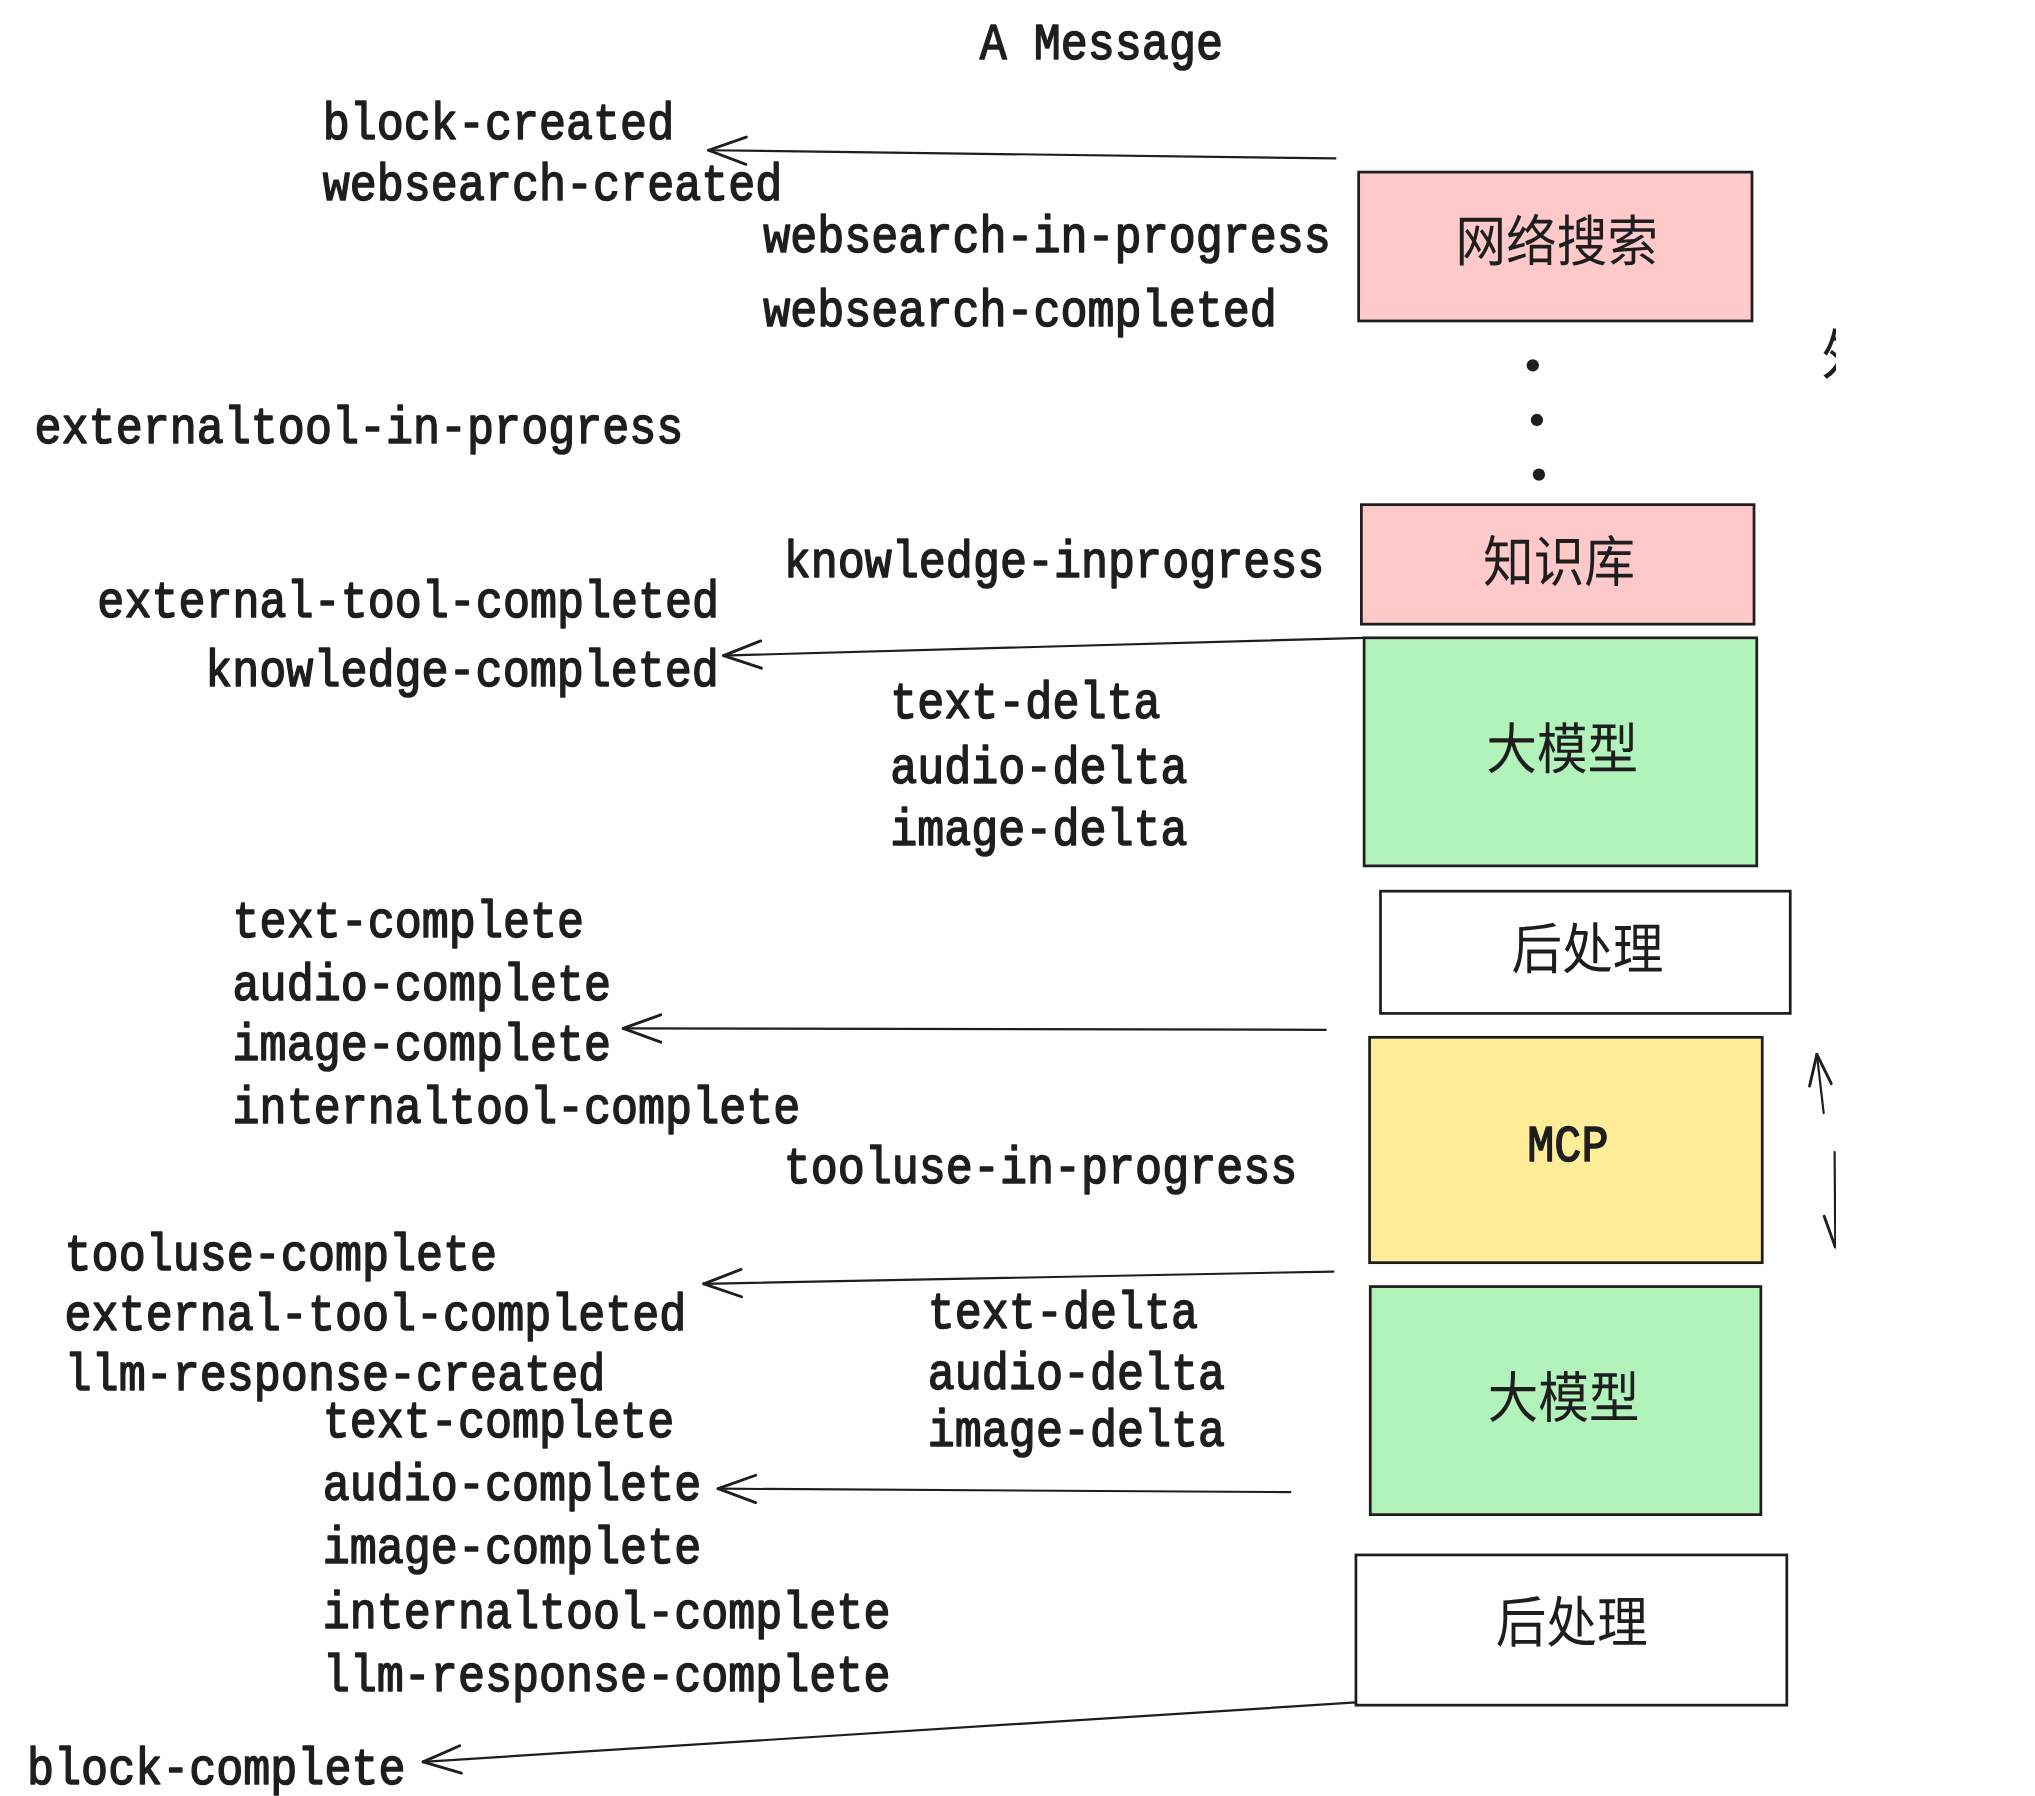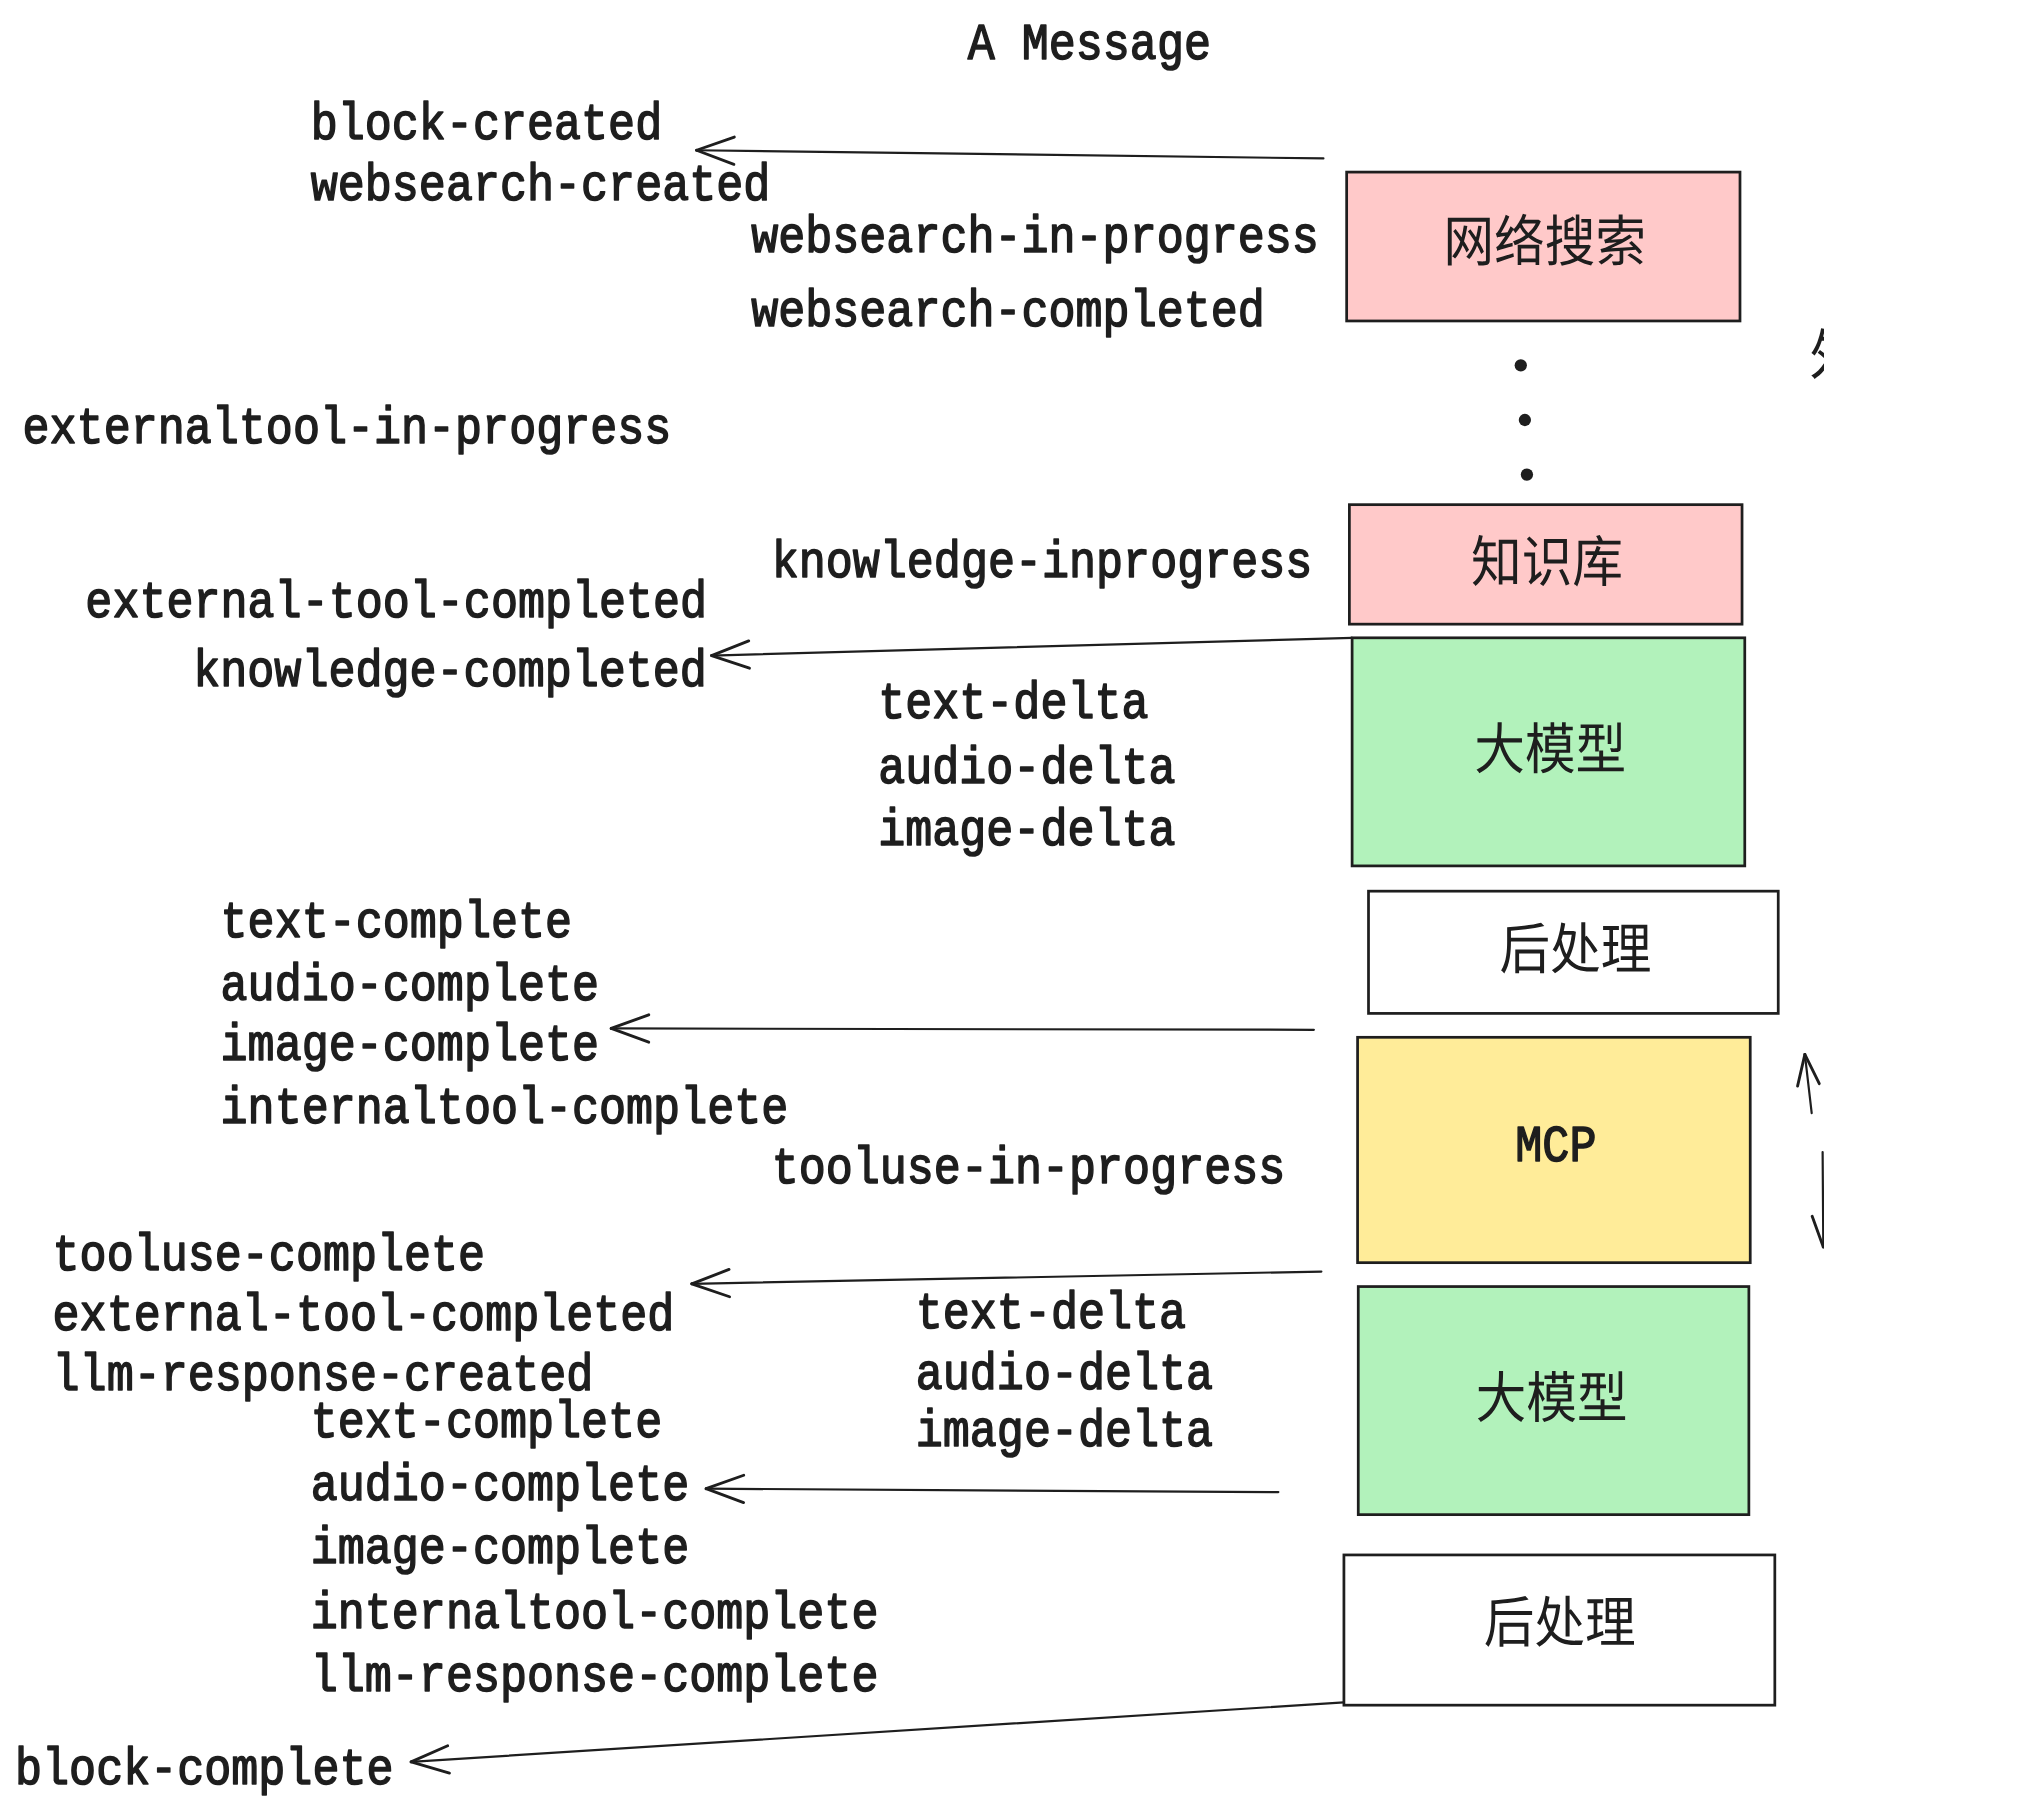--- a/index.html
+++ b/index.html
@@ -1,14 +1,14 @@
 <!DOCTYPE html>
 <html style="font-size:11px"><head><meta charset="utf-8"><style>
 html,body{margin:0;padding:0;background:#fff;}
-#c{position:relative;width:1824px;height:1796px;background:#fff;overflow:hidden;}
+#c{position:relative;width:1824px;height:1796px;background:#fff;overflow:hidden;padding-left:12px;}
 text{font-family:"Liberation Mono",monospace;font-size:66px;fill:#1e1e1e;stroke:#1e1e1e;stroke-width:2;stroke-linejoin:round;stroke-linecap:round;}
 </style></head><body>
 <div id="c">
 <svg width="2035" height="1796" viewBox="0 0 2980 2630">
 <defs>
 <path id="zw" d="M14.0 -38.6C17.2 -34.6 20.7 -30.0 24.0 -25.3C21.2 -17.6 17.4 -11.2 12.4 -6.3C13.5 -5.7 15.7 -4.1 16.6 -3.3C21.0 -7.9 24.5 -13.8 27.3 -20.5C29.6 -17.1 31.5 -14.0 32.9 -11.3L36.4 -14.8C34.7 -17.9 32.2 -21.8 29.3 -25.9C31.3 -31.9 32.8 -38.4 34.0 -45.5L29.0 -46.1C28.2 -40.7 27.1 -35.6 25.8 -30.8C23.0 -34.6 20.1 -38.3 17.3 -41.6ZM34.8 -38.5C38.1 -34.6 41.5 -29.9 44.6 -25.2C41.8 -17.3 37.9 -10.7 32.5 -5.8C33.8 -5.1 35.9 -3.5 36.8 -2.7C41.4 -7.4 45.0 -13.2 47.8 -20.2C50.3 -16.1 52.4 -12.3 53.8 -9.1L57.5 -12.3C55.9 -16.1 53.1 -20.9 49.9 -25.8C51.8 -31.7 53.3 -38.2 54.4 -45.4L49.5 -45.9C48.7 -40.6 47.7 -35.6 46.4 -30.8C43.8 -34.5 41.0 -38.1 38.3 -41.3ZM6.3 -56.2V5.6H11.8V-51.0H60.5V-1.4C60.5 -0.1 60.0 0.2 58.6 0.3C57.2 0.4 52.5 0.4 47.7 0.2C48.5 1.7 49.5 4.1 49.8 5.5C56.3 5.6 60.3 5.5 62.6 4.6C64.9 3.7 65.9 2.0 65.9 -1.4V-56.2ZM75.0 -3.6 76.2 1.8C82.9 -0.4 91.7 -3.0 100.2 -5.6L99.4 -10.3C90.3 -7.7 81.1 -5.1 75.0 -3.6ZM113.0 -61.4C110.1 -53.6 105.1 -46.2 99.6 -41.0L100.2 -42.1L95.5 -45.1C94.2 -42.6 92.7 -40.0 91.2 -37.5L81.9 -36.6C86.3 -42.6 90.5 -50.3 93.7 -57.7L88.6 -60.2C85.6 -51.7 80.4 -42.5 78.6 -40.0C77.1 -37.7 75.8 -36.0 74.4 -35.7C75.1 -34.3 76.0 -31.5 76.3 -30.5C77.3 -31.0 79.1 -31.4 87.8 -32.5C84.7 -28.0 81.8 -24.3 80.5 -23.0C78.3 -20.3 76.5 -18.6 75.0 -18.3C75.6 -16.8 76.5 -14.3 76.8 -13.1C78.3 -14.1 80.8 -14.9 98.6 -19.2C98.4 -20.3 98.3 -22.5 98.4 -23.9L85.1 -21.0C90.0 -26.6 94.8 -33.4 99.1 -40.2C100.1 -39.2 101.7 -37.1 102.3 -36.1C104.5 -38.2 106.8 -40.8 108.9 -43.6C111.0 -40.0 113.7 -36.8 116.9 -33.8C111.5 -30.2 105.3 -27.5 98.9 -25.6C99.7 -24.6 100.9 -22.1 101.3 -20.7C108.1 -22.9 114.9 -26.2 120.9 -30.5C126.2 -26.5 132.6 -23.3 139.3 -21.1C139.6 -22.5 140.5 -24.8 141.4 -26.0C135.3 -27.6 129.7 -30.2 124.8 -33.6C130.6 -38.5 135.4 -44.6 138.5 -51.8L135.3 -53.8L134.4 -53.6H115.1C116.1 -55.7 117.1 -57.8 118.0 -60.0ZM105.6 -21.3V5.1H110.6V1.5H131.0V5.0H136.2V-21.3ZM110.6 -3.3V-16.5H131.0V-3.3ZM131.3 -48.7C128.7 -44.1 125.1 -40.1 120.7 -36.6C117.0 -39.9 113.9 -43.6 111.7 -47.8L112.3 -48.7ZM156.0 -60.5V-45.9H147.3V-40.9H156.0V-25.5L146.8 -22.2L148.2 -17.1L156.0 -20.1V-0.9C156.0 0.0 155.6 0.2 154.8 0.2C153.9 0.3 151.4 0.3 148.6 0.2C149.3 1.7 150.0 4.0 150.1 5.4C154.4 5.5 157.0 5.3 158.8 4.4C160.5 3.5 161.1 1.9 161.1 -0.9V-22.0L169.1 -25.2L168.2 -30.1L161.1 -27.4V-40.9H168.4V-45.9H161.1V-60.5ZM171.3 -20.9V-16.3H174.5L174.0 -16.1C177.0 -11.2 181.1 -7.1 186.0 -3.8C179.9 -1.2 172.9 0.5 165.9 1.4C166.8 2.6 167.8 4.6 168.3 5.9C176.3 4.6 184.1 2.4 190.9 -0.9C196.6 2.1 203.0 4.2 210.0 5.6C210.7 4.2 212.1 2.2 213.3 1.2C207.0 0.1 201.1 -1.5 195.9 -3.7C201.8 -7.6 206.6 -12.8 209.6 -19.5L206.4 -21.1L205.4 -20.9H193.2V-27.9H209.9V-54.6H196.1V-50.1H205.0V-43.3H196.3V-39.2H205.0V-32.3H193.2V-60.6H188.2V-32.3H176.9V-39.2H184.8V-43.3H176.9V-50.0C180.6 -51.1 184.5 -52.6 187.7 -54.3L183.8 -57.9C181.2 -56.1 176.4 -54.1 172.2 -52.7V-27.9H188.2V-20.9ZM202.2 -16.3C199.5 -12.2 195.6 -8.9 190.9 -6.3C186.2 -9.0 182.2 -12.3 179.4 -16.3ZM261.6 -7.5C267.7 -4.2 275.4 0.9 279.1 4.2L283.5 1.0C279.4 -2.3 271.7 -7.1 265.7 -10.2ZM236.9 -9.8C232.8 -5.9 226.3 -1.9 220.4 0.8C221.6 1.7 223.6 3.4 224.6 4.4C230.3 1.4 237.2 -3.3 241.8 -7.8ZM230.0 -23.0C231.2 -23.5 233.1 -23.7 246.3 -24.6C240.4 -21.7 235.4 -19.6 233.1 -18.7C228.9 -17.0 225.7 -16.0 223.3 -15.8C223.8 -14.4 224.6 -12.0 224.8 -11.0C226.7 -11.7 229.5 -12.0 250.5 -13.3V-0.7C250.5 0.1 250.2 0.4 249.0 0.4C247.9 0.6 244.0 0.6 239.5 0.4C240.4 1.9 241.3 3.9 241.6 5.4C246.8 5.4 250.5 5.4 252.7 4.5C255.1 3.7 255.7 2.3 255.7 -0.6V-13.6L273.4 -14.7C275.3 -12.7 277.1 -10.7 278.2 -9.1L282.4 -12.0C279.3 -15.9 272.8 -21.9 267.7 -26.1L263.9 -23.6C265.8 -22.0 267.8 -20.2 269.7 -18.4L238.2 -16.7C248.4 -20.5 258.6 -25.3 268.3 -31.2L264.5 -34.6C261.3 -32.5 257.8 -30.5 254.3 -28.7L238.2 -27.7C243.2 -30.2 248.2 -33.1 252.7 -36.4L250.6 -38.0H278.1V-29.2H283.4V-42.7H254.8V-49.4H282.5V-54.1H254.8V-60.6H249.2V-54.1H221.5V-49.4H249.2V-42.7H220.8V-29.2H225.9V-38.0H247.2C242.1 -34.1 235.7 -30.6 233.7 -29.6C231.7 -28.5 229.9 -27.9 228.5 -27.7C229.0 -26.4 229.8 -24.0 230.0 -23.0Z"></path>
 <path id="zk" d="M39.4 -54.2V3.7H44.6V-2.0H59.9V2.9H65.4V-54.2ZM44.6 -7.1V-49.1H59.9V-7.1ZM11.3 -60.6C9.6 -51.7 6.6 -43.1 2.4 -37.6C3.6 -36.8 5.8 -35.3 6.8 -34.4C8.9 -37.5 10.9 -41.5 12.6 -45.8H18.1V-34.0V-31.4H3.2V-26.2H17.8C16.8 -16.6 13.4 -6.3 2.4 1.5C3.5 2.3 5.5 4.5 6.2 5.5C14.5 -0.4 18.9 -8.1 21.2 -15.8C25.1 -11.4 30.7 -4.5 33.2 -1.0L36.9 -5.6C34.7 -8.1 25.9 -17.9 22.5 -21.3C22.8 -23.0 23.0 -24.6 23.2 -26.2H37.1V-31.4H23.5L23.5 -33.9V-45.8H35.0V-50.8H14.3C15.2 -53.6 15.9 -56.5 16.6 -59.5ZM108.9 -50.2H130.8V-28.7H108.9ZM103.6 -55.4V-23.5H136.3V-55.4ZM125.1 -14.8C129.0 -8.5 133.0 -0.1 134.6 5.1L139.9 3.0C138.3 -2.2 134.1 -10.4 130.0 -16.6ZM108.7 -16.4C106.6 -9.1 102.8 -2.0 98.0 2.6C99.3 3.3 101.7 4.8 102.7 5.7C107.6 0.6 111.8 -7.1 114.3 -15.2ZM79.3 -55.4C83.2 -52.0 88.1 -47.3 90.5 -44.3L94.2 -48.0C91.9 -51.0 86.8 -55.5 82.9 -58.6ZM75.6 -37.9V-32.7H85.8V-7.7C85.8 -3.9 83.1 -1.1 81.7 0.1C82.7 0.9 84.4 2.7 85.0 3.7C86.1 2.3 88.1 0.7 100.7 -9.1C100.0 -10.1 99.0 -12.2 98.6 -13.7L91.0 -7.9V-37.9ZM167.4 -17.6C168.0 -18.2 170.5 -18.6 174.2 -18.6H186.7V-10.4H160.7V-5.3H186.7V5.7H192.0V-5.3H212.7V-10.4H192.0V-18.6H207.9V-23.5H192.0V-31.1H186.7V-23.5H173.0C175.2 -26.9 177.5 -30.7 179.5 -34.6H209.7V-39.5H181.9L184.2 -44.7L178.7 -46.7C177.9 -44.3 177.0 -41.8 176.0 -39.5H162.7V-34.6H173.7C171.9 -31.0 170.3 -28.3 169.5 -27.1C168.0 -24.8 166.8 -23.2 165.5 -22.9C166.2 -21.5 167.1 -18.7 167.4 -17.6ZM177.8 -59.1C179.0 -57.4 180.2 -55.2 181.1 -53.2H152.7V-32.4C152.7 -22.0 152.2 -7.3 146.2 3.0C147.5 3.6 149.9 5.1 150.8 6.1C157.1 -4.8 158.0 -21.2 158.0 -32.4V-48.1H212.5V-53.2H187.2C186.3 -55.4 184.7 -58.2 183.0 -60.5Z"></path>
 <path id="zd" d="M33.2 -60.4C33.1 -54.7 33.2 -47.4 32.1 -39.8H4.5V-34.3H31.2C28.3 -20.6 21.1 -6.6 3.1 1.2C4.6 2.3 6.3 4.2 7.2 5.6C24.8 -2.4 32.5 -16.3 36.1 -30.2C41.7 -13.8 51.0 -1.0 64.9 5.6C65.9 4.0 67.6 1.8 69.0 0.6C55.0 -5.3 45.6 -18.4 40.5 -34.3H67.8V-39.8H37.9C38.9 -47.4 39.0 -54.6 39.0 -60.4ZM106.0 -30.0H131.0V-24.8H106.0ZM106.0 -39.0H131.0V-34.0H106.0ZM124.7 -60.5V-54.5H113.6V-60.5H108.5V-54.5H97.9V-49.9H108.5V-44.5H113.6V-49.9H124.7V-44.5H130.0V-49.9H140.0V-54.5H130.0V-60.5ZM100.9 -43.1V-20.8H115.6C115.3 -18.6 115.1 -16.7 114.6 -14.8H96.5V-10.2H113.0C110.2 -4.7 105.0 -0.9 94.5 1.4C95.5 2.5 96.8 4.5 97.3 5.8C109.9 2.7 115.7 -2.4 118.6 -10.1C122.2 -2.2 128.9 3.2 138.2 5.8C139.0 4.4 140.4 2.4 141.6 1.3C133.4 -0.4 127.2 -4.4 123.8 -10.2H139.9V-14.8H120.0C120.3 -16.7 120.7 -18.7 120.9 -20.8H136.3V-43.1ZM84.6 -60.5V-46.6H75.6V-41.5H84.6V-41.5C82.7 -31.7 78.5 -20.2 74.3 -14.2C75.2 -12.9 76.5 -10.5 77.2 -8.9C79.9 -13.2 82.5 -19.7 84.6 -26.8V5.7H89.8V-31.4C91.7 -27.6 94.0 -23.0 94.9 -20.6L98.4 -24.5C97.1 -26.7 91.7 -35.7 89.8 -38.5V-41.5H97.2V-46.6H89.8V-60.5ZM189.7 -56.4V-32.3H194.7V-56.4ZM203.2 -60.0V-27.9C203.2 -26.9 202.9 -26.6 201.7 -26.6C200.7 -26.5 197.1 -26.5 193.0 -26.6C193.8 -25.2 194.5 -23.1 194.8 -21.7C199.9 -21.7 203.4 -21.7 205.6 -22.6C207.7 -23.4 208.3 -24.8 208.3 -27.8V-60.0ZM171.9 -52.8V-42.8H163.0V-43.3V-52.8ZM148.8 -42.8V-38.0H157.6C156.8 -33.2 154.4 -28.3 148.2 -24.5C149.3 -23.8 151.1 -21.7 151.8 -20.7C159.1 -25.3 161.9 -31.8 162.6 -38.0H171.9V-22.5H177.0V-38.0H185.3V-42.8H177.0V-52.8H183.7V-57.5H151.2V-52.8H158.0V-43.3V-42.8ZM177.6 -23.9V-15.9H154.9V-10.9H177.6V-1.8H147.4V3.2H212.5V-1.8H183.2V-10.9H205.1V-15.9H183.2V-23.9Z"></path>
 <path id="zh" d="M10.9 -54.0V-35.4C10.9 -24.2 10.1 -8.8 2.3 2.2C3.6 2.9 5.9 4.8 6.8 5.9C15.1 -5.8 16.3 -23.3 16.3 -35.4H68.7V-40.5H16.3V-49.5C32.8 -50.5 51.2 -52.5 63.7 -55.5L59.1 -59.9C48.0 -57.1 27.9 -55.0 10.9 -54.0ZM22.5 -25.1V5.8H27.9V2.1H57.7V5.7H63.4V-25.1ZM27.9 -3.0V-20.0H57.7V-3.0ZM102.7 -44.1C101.3 -33.9 98.8 -25.6 95.3 -18.9C92.4 -23.8 90.0 -30.0 88.2 -38.0C88.8 -40.0 89.5 -42.0 90.1 -44.1ZM87.8 -60.2C85.9 -46.1 81.4 -32.5 75.7 -25.0C77.2 -24.3 79.1 -22.8 80.1 -22.0C82.0 -24.5 83.7 -27.5 85.3 -31.0C87.3 -24.0 89.6 -18.4 92.4 -14.0C87.7 -6.8 81.6 -1.8 74.4 1.7C75.8 2.4 78.0 4.6 78.9 5.8C85.5 2.4 91.2 -2.4 95.9 -9.1C104.7 1.2 116.3 3.5 128.7 3.5H139.2C139.6 1.9 140.5 -0.7 141.5 -2.1C138.7 -2.0 131.2 -2.0 129.0 -2.0C117.9 -2.0 107.0 -4.0 98.9 -13.8C103.8 -22.6 107.1 -33.8 108.7 -48.2L105.2 -49.2L104.1 -49.0H91.4C92.2 -52.2 93.0 -55.5 93.5 -58.8ZM116.3 -60.3V-7.3H122.0V-37.4C126.9 -31.8 132.2 -25.0 134.7 -20.5L139.5 -23.5C136.2 -28.7 129.4 -36.8 123.9 -42.8L122.0 -41.7V-60.3ZM178.3 -38.9H189.3V-29.6H178.3ZM194.0 -38.9H205.0V-29.6H194.0ZM178.3 -52.4H189.3V-43.3H178.3ZM194.0 -52.4H205.0V-43.3H194.0ZM166.9 -1.6V3.4H213.6V-1.6H194.4V-11.5H211.2V-16.4H194.4V-24.9H210.2V-57.2H173.3V-24.9H188.9V-16.4H172.4V-11.5H188.9V-1.6ZM146.5 -7.2 147.9 -1.7C154.2 -3.8 162.5 -6.6 170.3 -9.2L169.3 -14.5L161.4 -11.8V-29.7H168.7V-34.8H161.4V-50.5H169.8V-55.6H147.3V-50.5H156.2V-34.8H148.0V-29.7H156.2V-10.2C152.6 -9.0 149.3 -8.0 146.5 -7.2Z"></path>
 <path id="zt" d="M16.6 -60.6C14.0 -47.9 9.4 -36.0 2.8 -28.5C4.1 -27.7 6.4 -26.0 7.4 -25.1C11.4 -30.1 14.9 -36.8 17.6 -44.4H31.4C30.2 -36.7 28.3 -30.1 25.8 -24.4C22.7 -27.0 18.4 -30.1 15.0 -32.3L11.7 -28.7C15.6 -26.1 20.3 -22.5 23.4 -19.6C18.2 -10.2 11.2 -3.6 2.7 0.7C4.2 1.7 6.3 3.8 7.3 5.2C22.7 -3.2 34.0 -20.1 37.8 -48.5L34.1 -49.7L33.0 -49.5H19.4C20.4 -52.7 21.2 -56.1 22.0 -59.5ZM44.0 -60.5V5.7H49.6V-33.6C55.4 -28.8 61.8 -22.7 65.1 -18.6L69.6 -22.4C65.7 -26.9 57.7 -33.8 51.6 -38.7L49.6 -37.2V-60.5ZM82.2 -45.2C84.1 -41.3 86.0 -36.1 86.7 -32.8L91.6 -34.2C90.9 -37.5 89.0 -42.6 86.8 -46.4ZM117.1 -56.7V5.6H122.0V-51.7H133.6C131.6 -46.0 128.8 -38.4 126.1 -32.3C132.6 -25.8 134.4 -20.4 134.4 -16.0C134.4 -13.5 133.9 -11.2 132.5 -10.3C131.7 -9.8 130.6 -9.6 129.5 -9.5C128.1 -9.5 126.1 -9.5 124.0 -9.7C124.8 -8.2 125.4 -6.0 125.4 -4.6C127.5 -4.5 129.8 -4.5 131.6 -4.7C133.3 -4.9 134.9 -5.3 136.1 -6.1C138.5 -7.8 139.4 -11.2 139.4 -15.5C139.4 -20.4 137.8 -26.1 131.3 -32.9C134.4 -39.6 137.7 -47.8 140.3 -54.5L136.6 -56.9L135.7 -56.7ZM89.8 -59.5C90.9 -57.2 92.0 -54.4 92.8 -52.0H77.8V-47.1H111.7V-52.0H98.4C97.6 -54.4 96.0 -58.0 94.6 -60.8ZM103.2 -46.7C102.0 -42.6 99.9 -36.6 97.9 -32.5H75.7V-27.6H113.4V-32.5H103.2C105.0 -36.3 106.9 -41.2 108.6 -45.4ZM79.8 -21.0V5.3H85.0V1.9H104.7V4.8H110.1V-21.0ZM85.0 -3.0V-16.1H104.7V-3.0ZM147.7 -5.2V0.2H212.5V-5.2H182.8V-46.8H208.8V-52.3H151.5V-46.8H176.8V-5.2ZM259.6 -6.0C267.6 -2.3 275.9 2.3 280.9 5.8L285.3 1.8C279.9 -1.6 271.2 -6.2 263.0 -9.9ZM239.6 -9.6C235.2 -5.7 226.2 -0.9 218.9 1.9C220.2 2.9 222.0 4.7 222.8 5.8C230.1 2.9 239.0 -1.8 244.7 -6.3ZM231.3 -57.0V-15.0H219.7V-10.2H284.5V-15.0H273.7V-57.0ZM236.4 -15.0V-21.6H268.3V-15.0ZM236.4 -42.2H268.3V-36.1H236.4ZM236.4 -46.4V-52.6H268.3V-46.4ZM236.4 -32.0H268.3V-25.7H236.4Z"></path>

